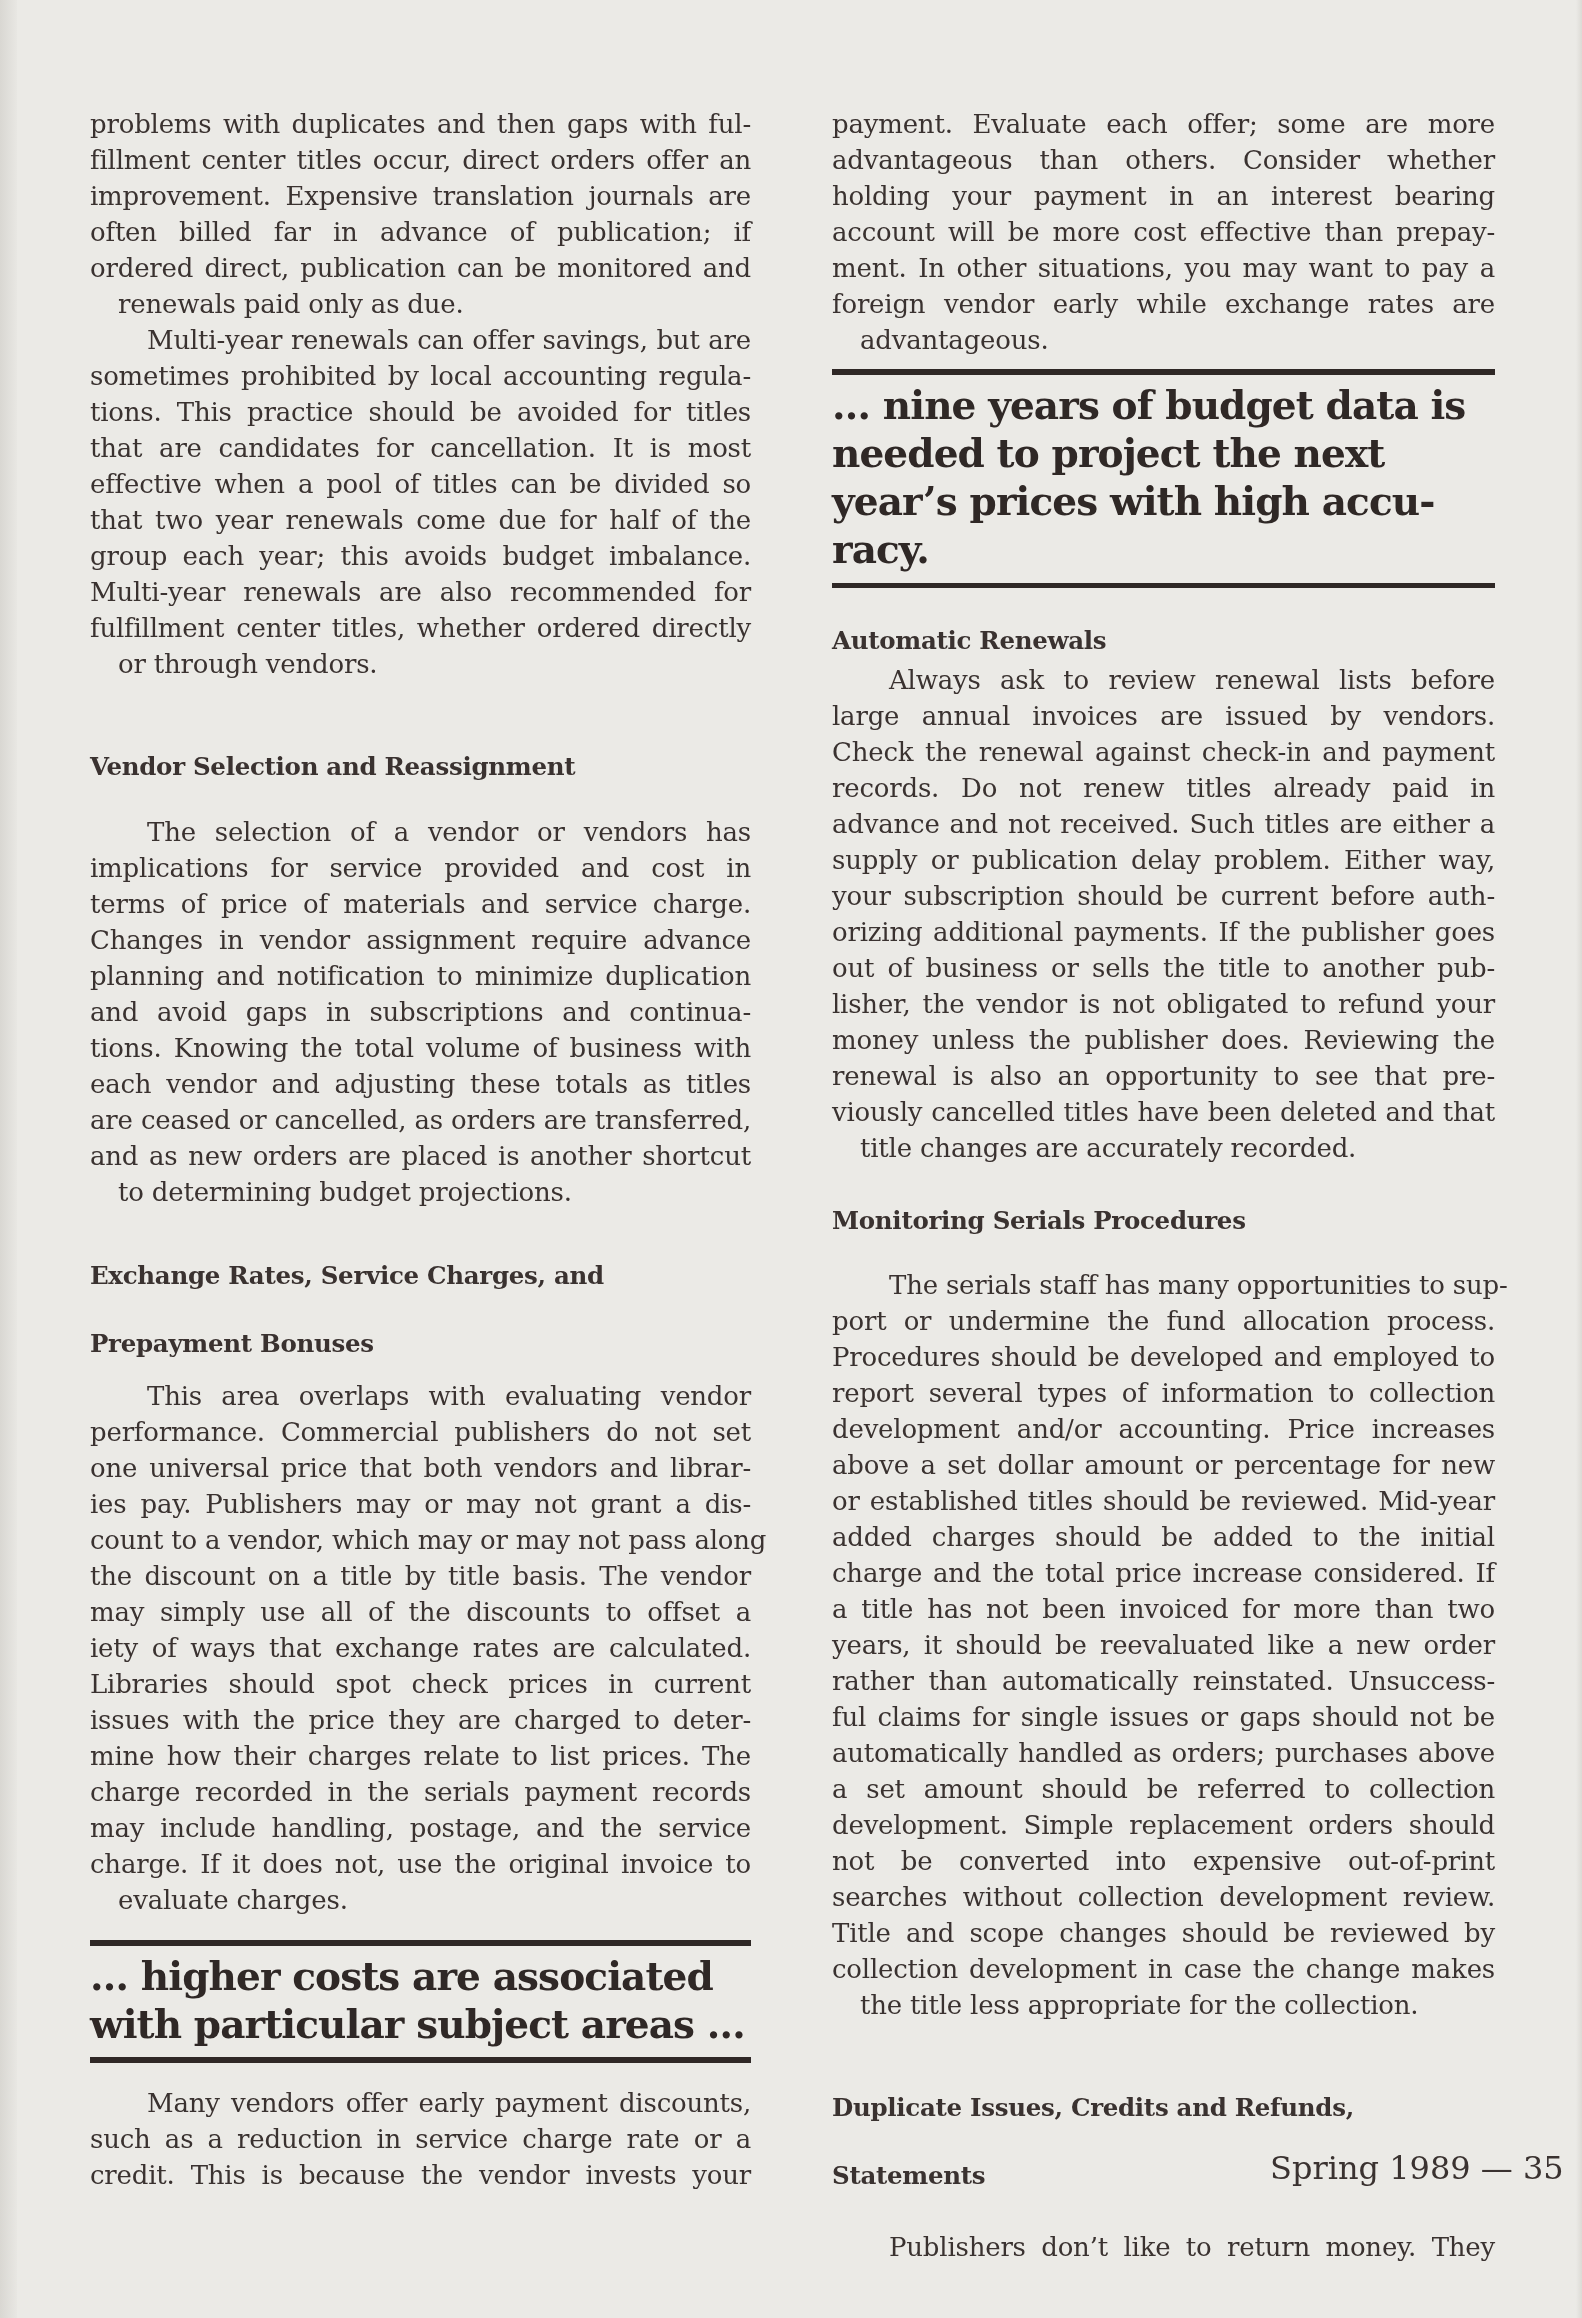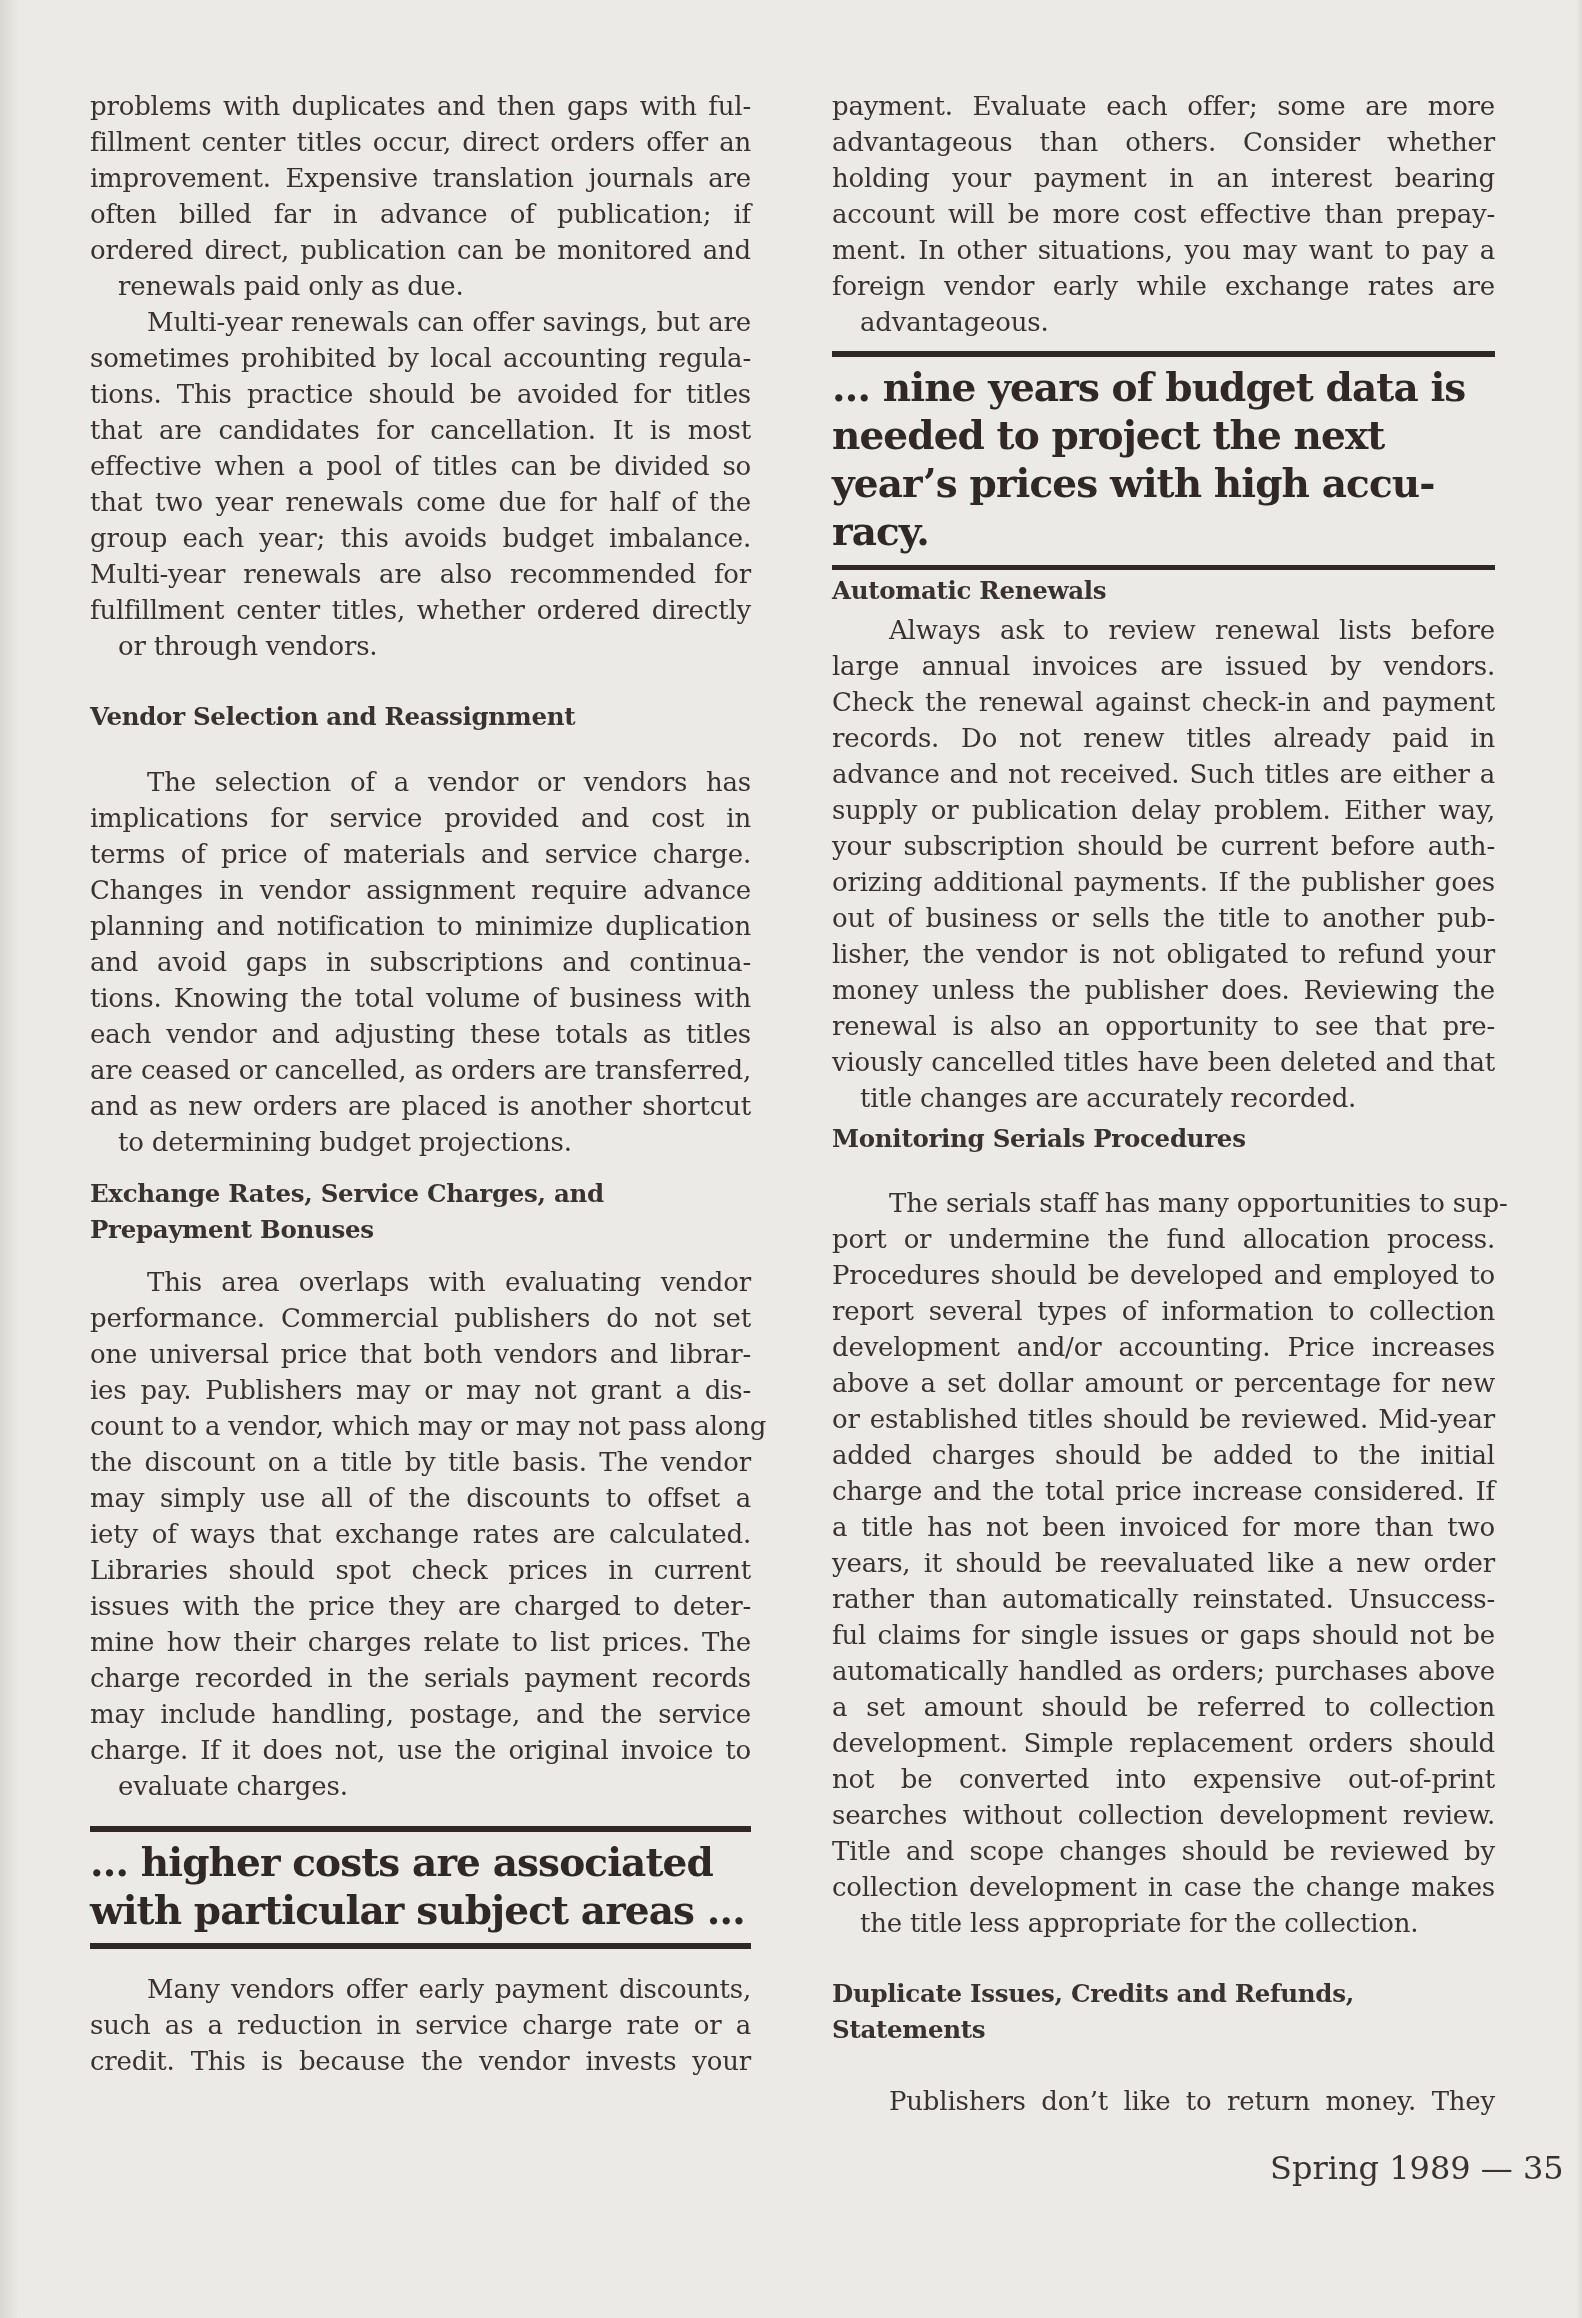--- a/index.html
+++ b/index.html
@@ -10,21 +10,21 @@
     color: #3a3230;
   }
   .spine {
     position: absolute; left: 0; top: 0; width: 17.4px; height: 2319px;
     background: linear-gradient(to right, #d9d7d2, #e8e7e3);
   }
   .rightedge {
     position: absolute; right: 0; top: 0; width: 6.3px; height: 2319px;
     background: linear-gradient(to right, #ebeae6, #dcdad5);
   }
-  .col { position: absolute; top: 88px; }
+  .col { position: absolute; top: 106px; }
   .col-left { left: 90px; width: 661px; }
   .col-right { left: 832px; width: 663px; }
 
   .line {
     display: block;
     font-size: 26px;
     line-height: 36px;
     height: 36px;
     white-space: nowrap;
     text-align: justify;
@@ -34,20 +34,21 @@
   .line.last { text-align-last: left; margin-left: 28px; }
   .line.indent { padding-left: 57px; }
 
   .subhead {
     display: block;
     font-weight: bold;
     font-size: 24.5px;
     line-height: 36px;
     letter-spacing: -0.3px;
     white-space: nowrap;
+    margin-top: 32px;
   }
 
   .pull {
     border-top: 6.3px solid #2f2826;
     border-bottom: 6.3px solid #2f2826;
     padding: 6.3px 0 9.5px 0;
   }
   .pull .pline {
     display: block;
     font-weight: bold;

